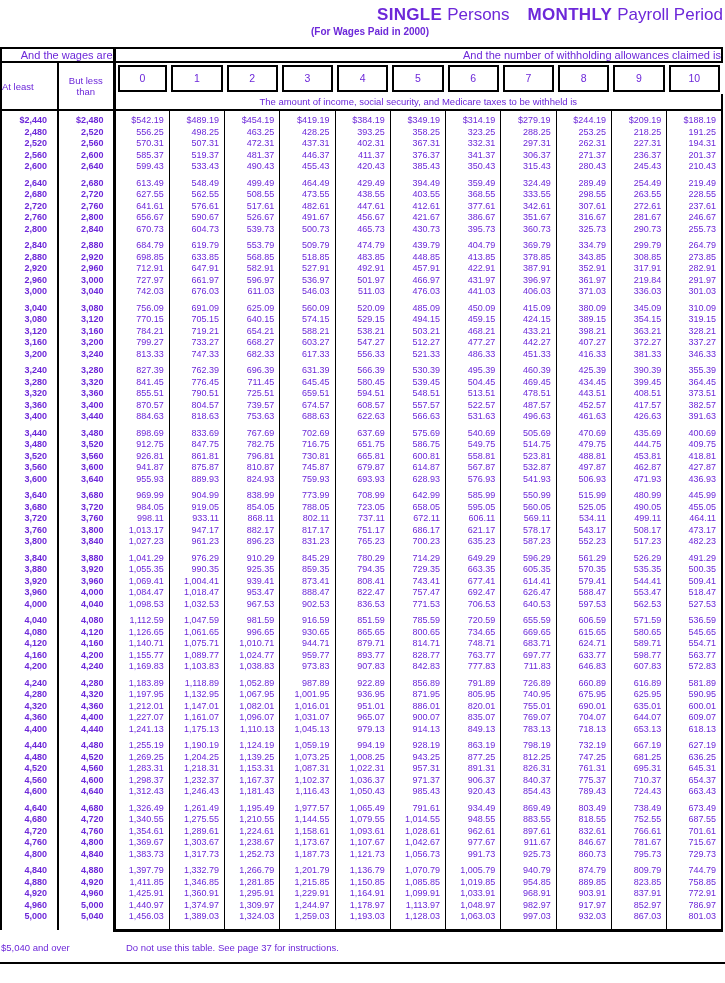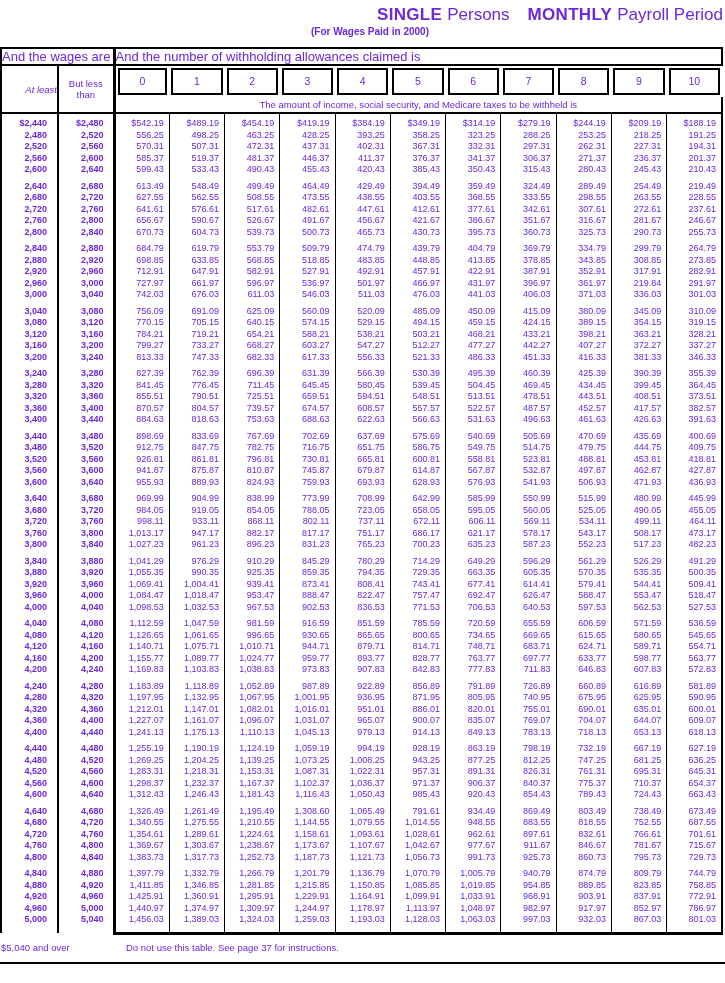--- a/index.html
+++ b/index.html
@@ -11,26 +11,26 @@
   .t-norm{font-weight:400;font-size:17px;}
   .t-gap{display:inline-block;width:18px;}
   .t-sm{display:inline-block;width:5px;}
   .subtitle{position:absolute;top:26px;left:298px;width:144px;text-align:center;
             font-weight:700;font-size:10px;}
   
   table.taxtbl{position:absolute;top:47px;left:0;width:723px;border-collapse:collapse;
                table-layout:fixed;}
   col.w-al{width:57px;} col.w-bl{width:56px;}
   th,td{padding:0;margin:0;}
-  .hrowA th{height:12px;font-size:13px;font-weight:400;text-align:left;
+  .hrowA th{height:12px;font-size:11px;font-weight:400;text-align:right;
             border-top:2px solid #000;border-bottom:2px solid #000;}
   .wages-hdr{border-left:2px solid #000;border-right:3px solid #000;}
   .allow-hdr{border-right:2px solid #000;}
-  .atleast-hdr{font-size:9.5px;font-weight:400;text-align:right;vertical-align:middle;
-               border-left:2px solid #000;border-right:2px solid #000;border-bottom:2px solid #000;font-style:italic;}
+  .atleast-hdr{font-size:9.5px;font-weight:400;text-align:left;vertical-align:middle;
+               border-left:2px solid #000;border-right:2px solid #000;border-bottom:2px solid #000;}
   .butless-hdr{font-size:9.5px;font-weight:400;text-align:center;vertical-align:middle;line-height:11px;
                border-right:3px solid #000;border-bottom:2px solid #000;}
   .numbox-cell{height:30px;vertical-align:middle;}
   .numbox{border:2px solid #000;height:23px;line-height:23px;margin:2px 2px 2px 2px;
           text-align:center;font-size:10.5px;font-weight:400;}
   .amount-hdr{height:15px;font-size:9.5px;font-weight:400;text-align:center;
               border-bottom:2px solid #000;border-right:2px solid #000;margin-top:28px;}
   
   td{font-size:9px;line-height:11.5px;height:11.5px;text-align:right;white-space:nowrap;
      overflow:hidden;}
@@ -1147,21 +1147,21 @@
           <td class="c-v"></td>
           <td class="c-v"></td>
           <td class="c-v c-last"></td>
         </tr>
         <tr>
           <td class="c-al">4,640</td>
           <td class="c-bl">4,680</td>
           <td class="c-v">1,326.49</td>
           <td class="c-v">1,261.49</td>
           <td class="c-v">1,195.49</td>
-          <td class="c-v">1,308.60</td>
+          <td class="c-v">1,977.57</td>
           <td class="c-v">1,065.49</td>
           <td class="c-v">791.61</td>
           <td class="c-v">934.49</td>
           <td class="c-v">869.49</td>
           <td class="c-v">803.49</td>
           <td class="c-v">738.49</td>
           <td class="c-v c-last">673.49</td>
         </tr>
         <tr>
           <td class="c-al">4,680</td>

